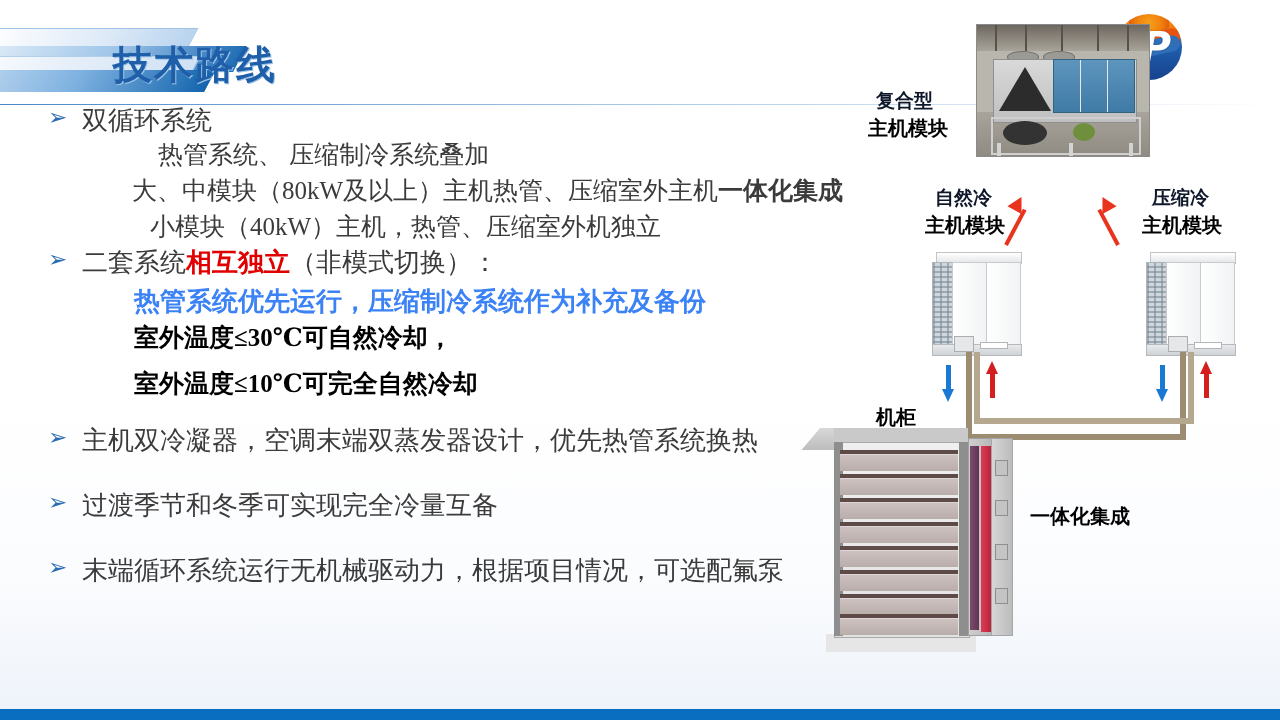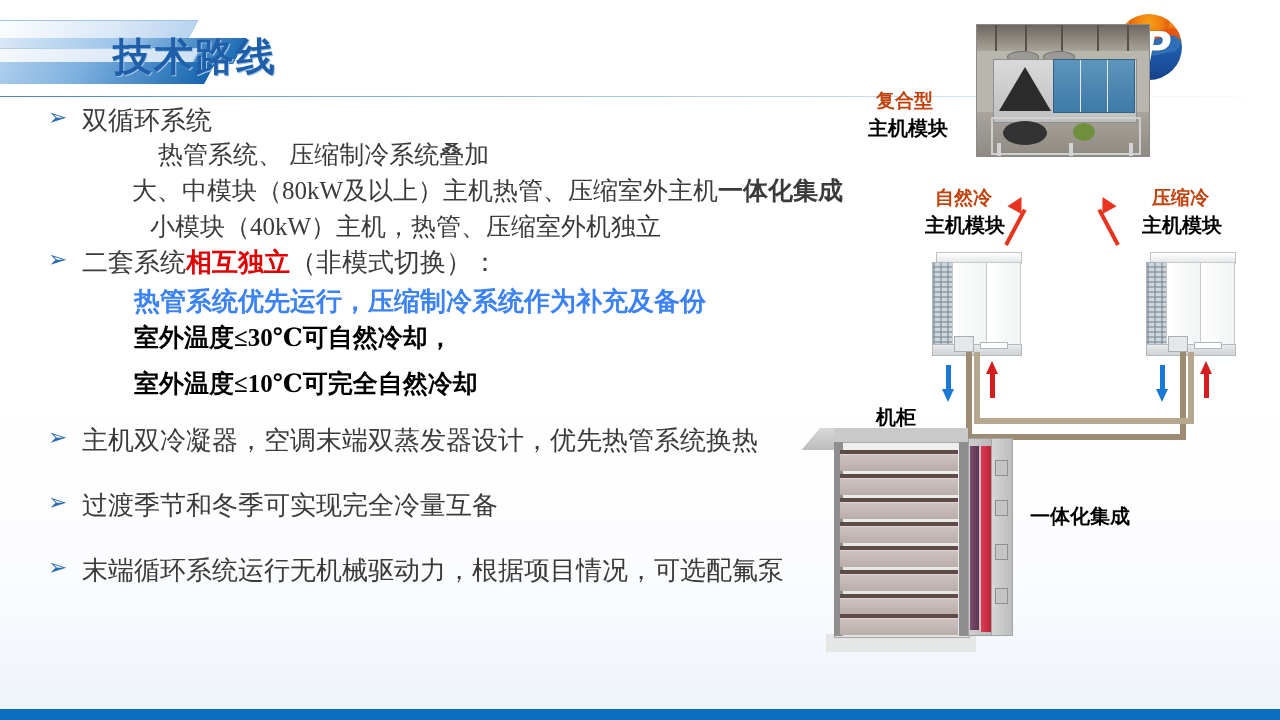--- a/index.html
+++ b/index.html
@@ -2,21 +2,21 @@
 <html><head>
 <meta charset="utf-8">
 <style>
   html,body{margin:0;padding:0;}
   body{
     width:1280px;height:720px;overflow:hidden;position:relative;
     background:linear-gradient(to bottom,#ffffff 0%,#ffffff 55%,#fbfcfe 80%,#eef3fa 99%);
     font-family:"Liberation Serif","DejaVu Serif",serif;
   }
   
-  .header{position:absolute;left:0;top:4px;width:1280px;height:96px;}
+  .header{position:absolute;left:0;top:12px;width:1280px;height:96px;}
   .deco{position:absolute;left:0;top:0;width:270px;height:86px;overflow:hidden;}
   .para{position:absolute;transform:skewX(-28deg);}
   .p1{left:-20px;top:16px;width:208px;height:30px;
       background:linear-gradient(to right,#ffffff 0%,#dce9f7 60%,#b9d4ef 100%);
       border:1px solid #9fc3e6;}
   .p2{left:-40px;top:34px;width:280px;height:26px;
       background:linear-gradient(to right,#eaf2fb 0%,#9cc4e8 55%,#1f6cb4 100%);}
   .p3{left:-50px;top:44px;width:240px;height:32px;
       background:linear-gradient(to right,#ffffff 0%,#e9f1fa 40%,#cfe1f4 100%);
       border:1px solid #b4cfe9;}
@@ -53,21 +53,21 @@
   .row{position:absolute;display:flex;align-items:flex-start;}
   .bul{color:#2b6cb0;font-size:23px;line-height:1;width:34px;flex:0 0 34px;
     font-family:"DejaVu Sans","Liberation Sans",sans-serif;}
   .tx{font-size:26px;color:#3b3b3b;line-height:1.14;white-space:nowrap;}
   .tx .rd{color:#e00000;font-weight:bold;}
   .sub{position:absolute;font-size:25px;color:#3b3b3b;white-space:nowrap;}
   .sub.bold{font-weight:bold;color:#000;}
   .sub.redbold{font-weight:bold;color:#3b82f6;font-size:26px;}
   .lbl{position:absolute;font-weight:bold;white-space:nowrap;
     font-family:"DejaVu Sans","Liberation Sans",sans-serif;}
-  .lbl.red{color:#c2410c;font-size:19px;}
+  .lbl.red{color:#0f172a;font-size:19px;}
   .lbl.blk{color:#000;font-size:20px;}
 
   .photo{position:absolute;left:976px;top:24px;width:172px;height:131px;
     border:1px solid #8a8a8a;background:#b9b6ae;overflow:hidden;}
   .ph-ceil{position:absolute;left:0;top:0;width:100%;height:26px;
     background:linear-gradient(to bottom,#6d675f,#a9a49a);}
   .ph-ceil i{position:absolute;top:0;width:2px;height:26px;background:#575149;}
   .ph-floor{position:absolute;left:0;bottom:0;width:100%;height:44px;
     background:linear-gradient(to bottom,#a9a49b,#8f8a82);}
   .ph-body{position:absolute;left:16px;top:34px;width:142px;height:62px;

